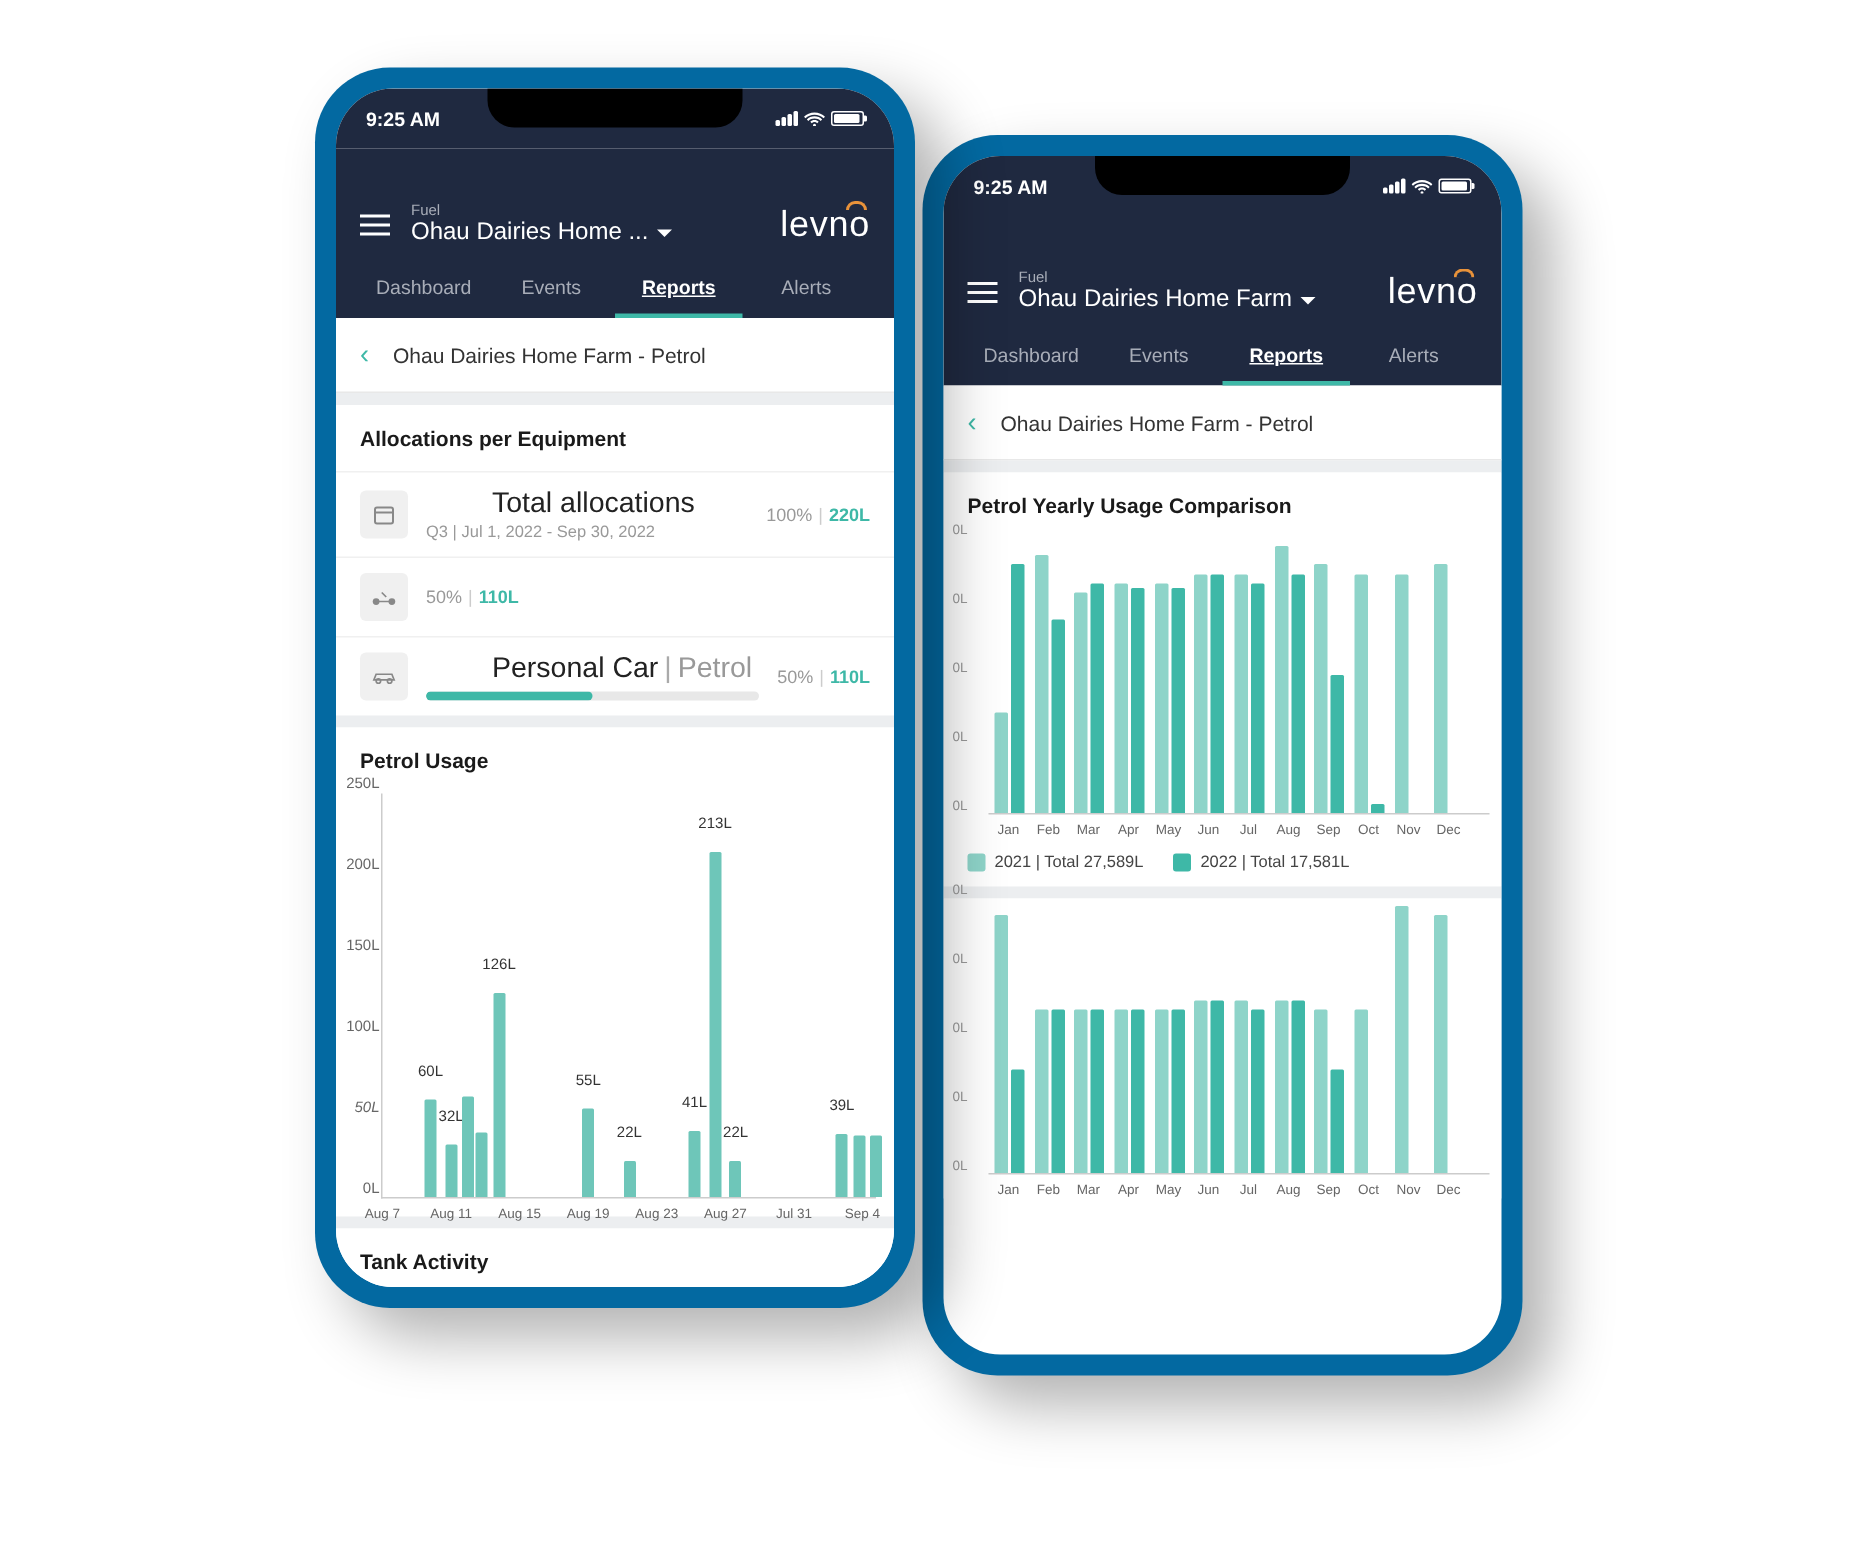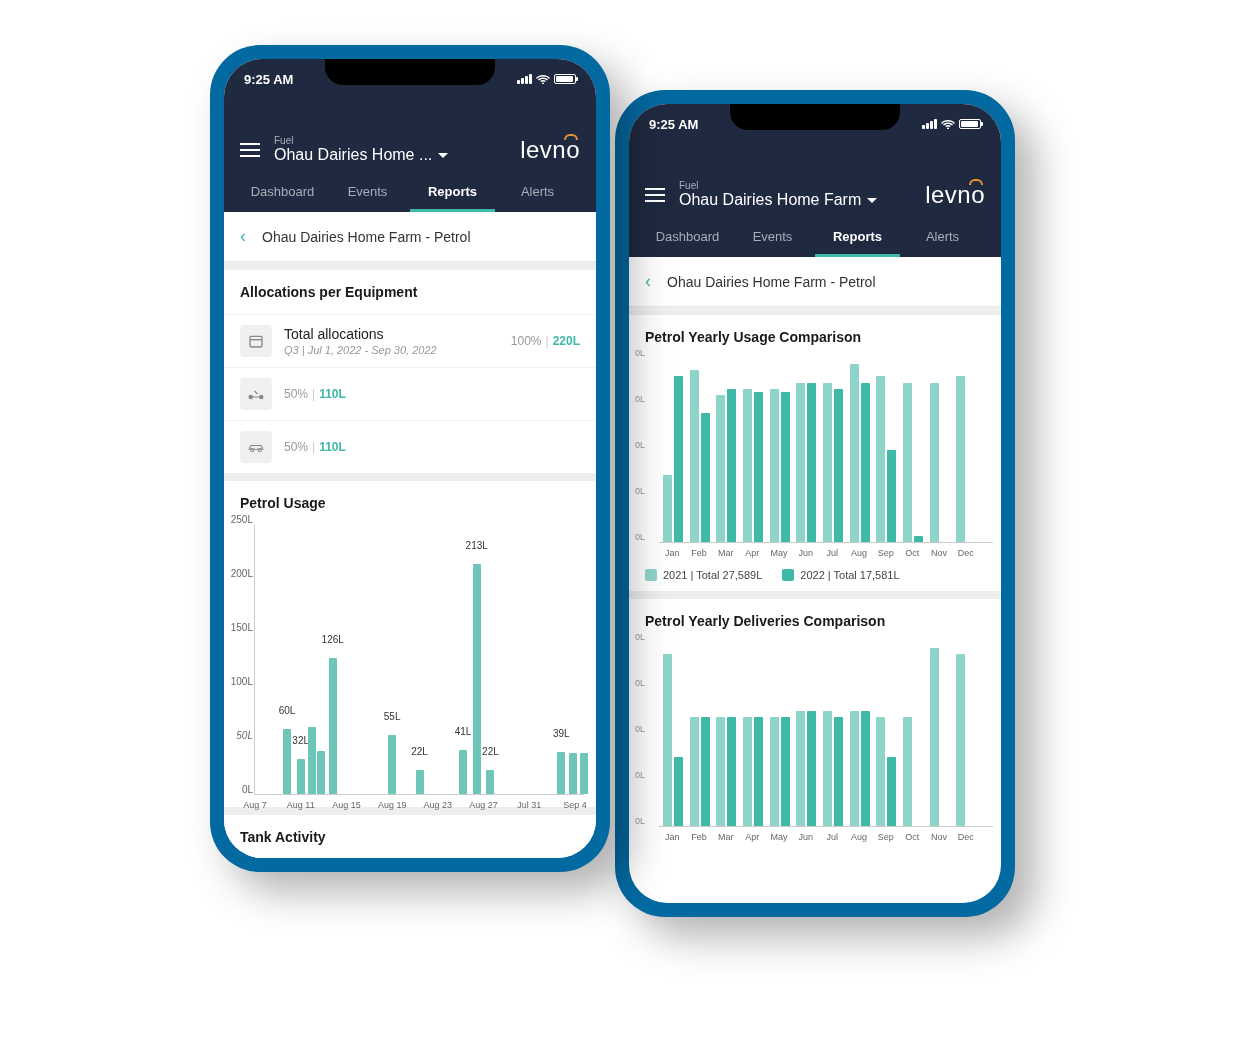--- a/index.html
+++ b/index.html
@@ -68,21 +68,21 @@
 .hamburger span { width: 20px; height: 2px; background: #fff; }
 .header-title-wrap { flex: 1; }
 .header-subtitle { font-size: 10px; color: #a8adb8; }
 .header-title { font-size: 16px; font-weight: 500; display: flex; align-items: center; gap: 6px; }
 .chevron-down { width: 0; height: 0; border-left: 5px solid transparent; border-right: 5px solid transparent; border-top: 5px solid #fff; }
 .logo { font-size: 24px; font-weight: 400; position: relative; letter-spacing: 0.5px; }
 .logo-arc { position: absolute; top: -2px; right: 2px; width: 14px; height: 6px; border: 2px solid #e8923a; border-bottom: none; border-radius: 10px 10px 0 0; }
 
 .tabs { display: flex; margin-top: 10px; }
 .tab { flex: 1; text-align: center; padding: 10px 4px; font-size: 13px; color: #a8adb8; cursor: pointer; border-bottom: 3px solid transparent; }
-.tab.active { color: #fff; font-weight: 600; border-bottom-color: #3eb8a7; }
+.tab.active { color: #fff; font-weight: 600; border-bottom-color: #3eb8a7; text-decoration: underline; }
 
 .breadcrumb {
   background: #fff;
   padding: 14px 16px;
   display: flex;
   align-items: center;
   gap: 16px;
   border-bottom: 1px solid #e8e8e8;
 }
 .back-btn { color: #3eb8a7; font-size: 18px; cursor: pointer; }
@@ -101,24 +101,24 @@
   border-top: 1px solid #f0f0f0;
 }
 .icon-box {
   width: 32px; height: 32px;
   background: #f0f0f0;
   border-radius: 4px;
   display: flex; align-items: center; justify-content: center;
   color: #888;
 }
 .alloc-mid { flex: 1; }
-.alloc-name { font-size: 14px; color: #222; }
+.alloc-name { font-size: 19px; color: #222; margin-left: 44px; }
 .alloc-name .pipe { color: #aaa; margin: 0 4px; }
 .alloc-name .fuel { color: #999; }
-.alloc-sub { font-size: 11px; color: #999; margin-top: 2px; font-style: italic; }
+.alloc-sub { font-size: 11px; color: #999; margin-top: 2px; }
 .alloc-bar { height: 6px; background: #e8e8e8; border-radius: 3px; margin-top: 4px; position: relative; overflow: hidden; }
 .alloc-fill { height: 100%; background: #3eb8a7; border-radius: 3px; }
 .alloc-right { text-align: right; font-size: 12px; white-space: nowrap; }
 .alloc-right .pct { color: #999; }
 .alloc-right .pipe { color: #ccc; margin: 0 4px; }
 .alloc-right .vol { color: #3eb8a7; font-weight: 700; }
 
 .chart-container { padding: 0 12px 12px 30px; position: relative; }
 .chart {
   position: relative;
@@ -250,21 +250,20 @@
         <div class="legend-item">
             <span class="legend-sw sw-dark"></span>
             <span>2022 | Total 17,581L</span>
           </div>
       </div>
     </div>
 
     <div class="divider"></div>
 
     <div class="section">
-      <div class="section-title">Petrol Yearly Deliveries Comparison</div>
       <div class="yearly-chart">
         <div class="yearly-inner" id="yearlyDeliveries">
             <div class="xlabel" style="left: 13.3333px;">Jan</div>
             <div class="xlabel" style="left: 40px;">Feb</div>
             <div class="xlabel" style="left: 66.6667px;">Mar</div>
             <div class="xlabel" style="left: 93.3333px;">Apr</div>
             <div class="xlabel" style="left: 120px;">May</div>
             <div class="xlabel" style="left: 146.667px;">Jun</div>
             <div class="xlabel" style="left: 173.333px;">Jul</div>
             <div class="xlabel" style="left: 200px;">Aug</div>
@@ -383,20 +382,26 @@
     <div class="alloc-right"><span class="pct">50%</span><span class="pipe">|</span><span class="vol">110L</span></div>
   </div>
           <div class="alloc-row">
     <div class="icon-box">
               <svg width="18" height="14" viewBox="0 0 24 16" fill="none" stroke="#888" stroke-width="1.5">
                 <path d="M3 11h18l-2-5H5z"></path>
                 <circle cx="7" cy="12" r="2"></circle>
                 <circle cx="17" cy="12" r="2"></circle>
               </svg>
             </div>
+    <div class="alloc-mid">
+              <div class="alloc-name">Personal Car<span class="pipe">|</span><span class="fuel">Petrol</span></div>
+              <div class="alloc-bar">
+                <div class="alloc-fill" style="width:50%"></div>
+              </div>
+            </div>
     <div class="alloc-right"><span class="pct">50%</span><span class="pipe">|</span><span class="vol">110L</span></div>
   </div>
         </div>
     </div>
 
     <div class="divider"></div>
 
     <div class="section">
       <div class="section-title">Petrol Usage</div>
       <div class="chart-container">

